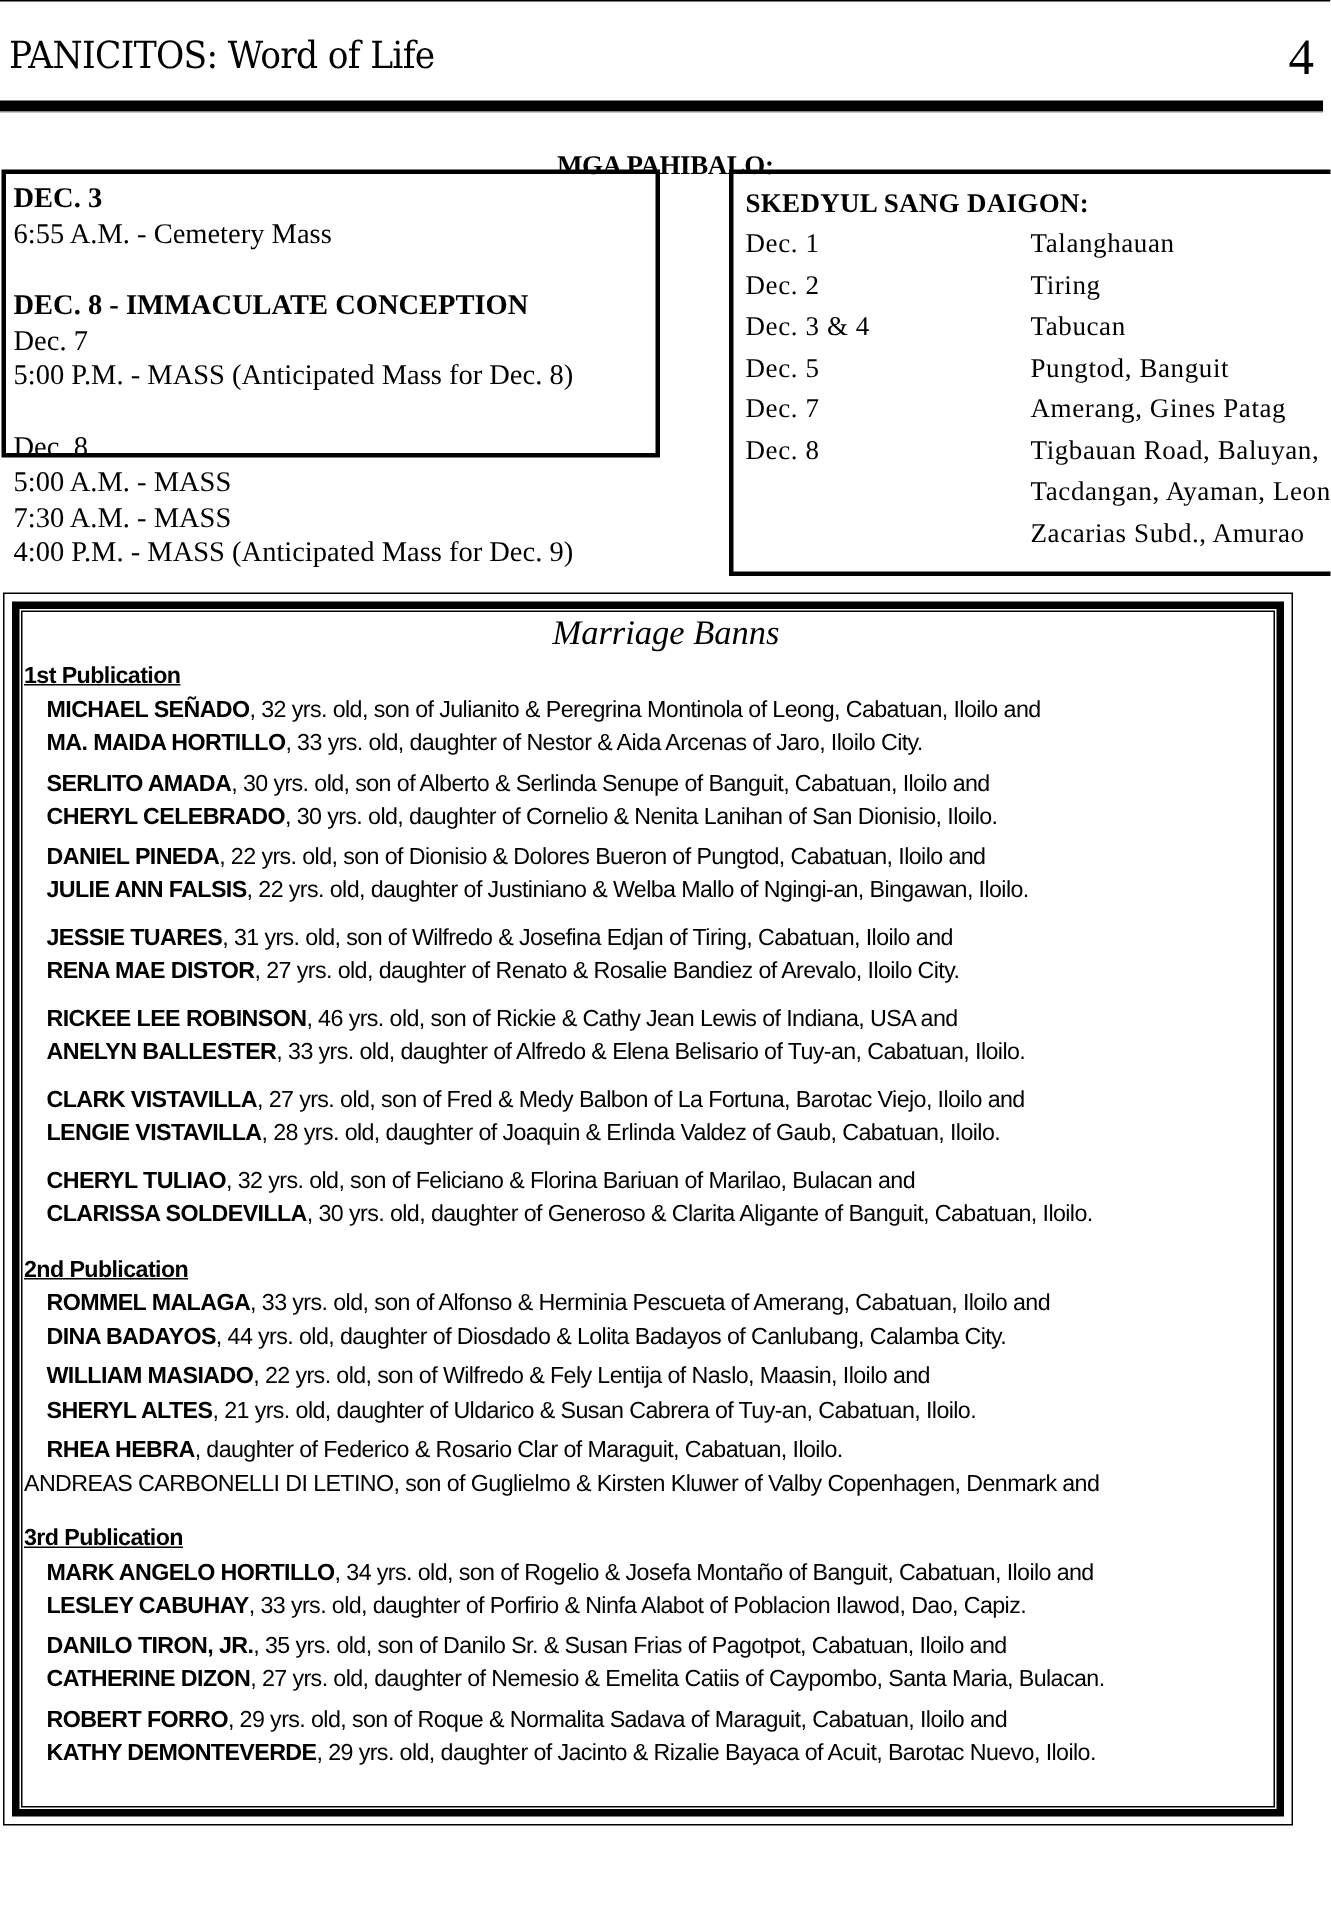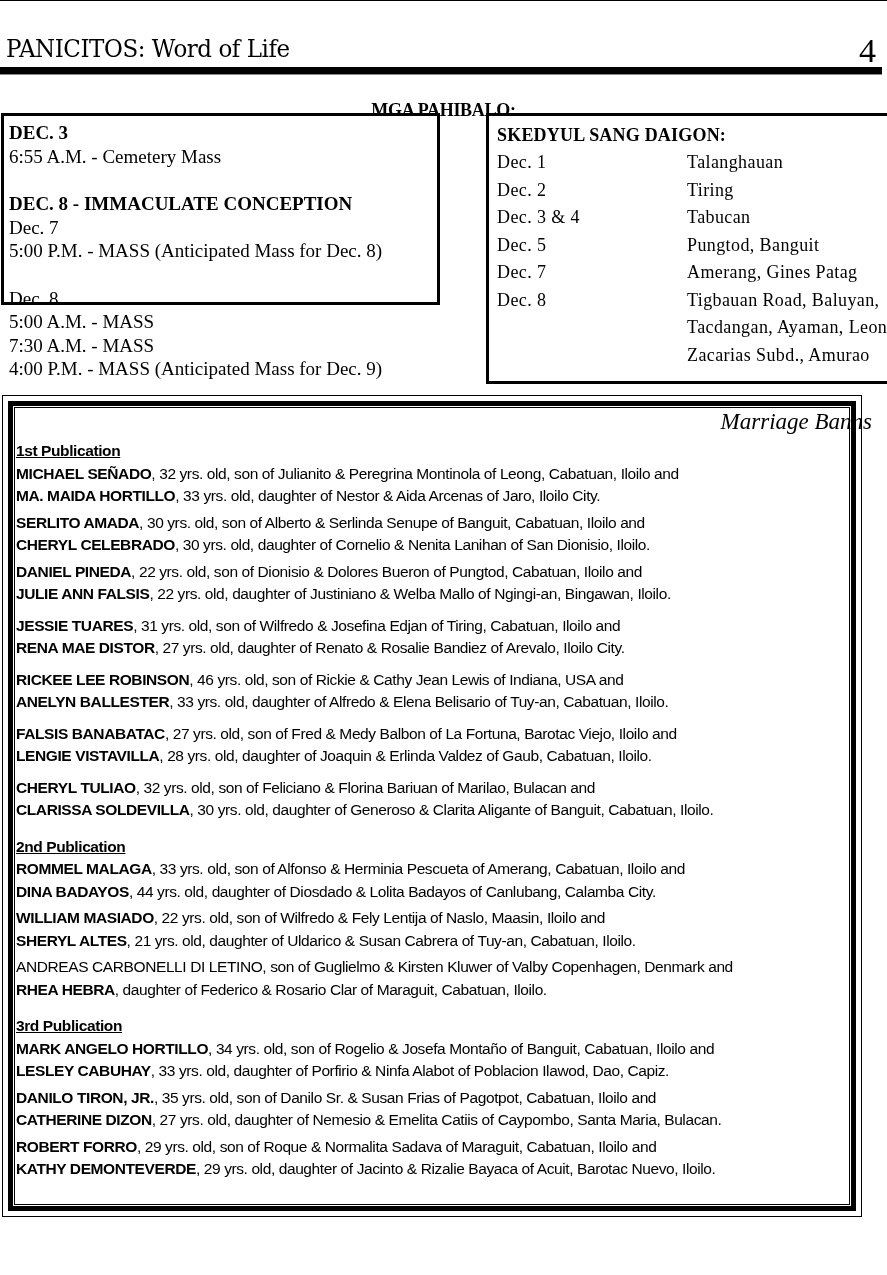--- a/index.html
+++ b/index.html
@@ -1,18 +1,18 @@
 <!DOCTYPE html>
 <html><head>
 <meta charset="utf-8">
 <style>
   html, body { margin: 0; padding: 0; background: #ffffff; }
   body { width: 887px; height: 1275px; position: relative; overflow: hidden; color: #000; }
   .topline { position: absolute; left: 0; top: 0; width: 887px; height: 1px; background: #000; }
-  .masthead { position: absolute; left: 6px; top: 34px; width: 872px; height: 36px; }
+  .masthead { position: absolute; left: 6px; top: 22px; width: 872px; height: 36px; }
   .masthead .title { position: absolute; left: 0; top: 0; font-family: "DejaVu Serif", serif; font-size: 25px; letter-spacing: -0.5px; transform: scaleX(0.92); transform-origin: left; }
   .masthead .pageno { position: absolute; right: 2px; top: -2px; font-family: "Liberation Serif", serif; font-size: 34px; }
   .mastrule { position: absolute; left: 0; top: 67px; width: 882px; height: 7px; background: #000; }
   .mastrule2 { position: absolute; left: 0; top: 74px; width: 882px; height: 1px; background: #888; }
   .section-title { position: absolute; left: 0; width: 887px; top: 100px; text-align: center; font-family: "Liberation Serif", serif; font-weight: bold; font-size: 18px; letter-spacing: -0.3px; }
 
   .box { position: absolute; border: 3px solid #000; box-sizing: border-box; }
   .box-left { left: 1px; top: 113px; width: 439px; height: 192px; padding: 5px 5px; font-family: "Liberation Serif", serif; font-size: 19px; line-height: 23.5px; }
   .box-left .b { font-weight: bold; }
   .box-left .gap { height: 24px; }
@@ -20,25 +20,25 @@
   .box-right .head { font-weight: bold; font-size: 18px; line-height: 27px; letter-spacing: 0.2px; }
   .sched-row { display: flex; line-height: 27.5px; letter-spacing: 0.4px; gap: 40px; }
   .sched-row .d { width: 150px; flex: none; }
   .sched-row .p { flex: 1; }
 
   .frame { position: absolute; left: 2px; top: 395px; width: 860px; height: 822px; }
   .frame .outer { position: absolute; left: 0; top: 0; right: 0; bottom: 0; border: 1px solid #000; }
   .frame .inner { position: absolute; left: 6px; top: 6px; right: 6px; bottom: 6px; border-left: 5px solid #000; border-top: 5px solid #000; border-right: 5px solid #000; border-bottom: 5px solid #000; }
   .frame .inner2 { position: absolute; left: 12px; top: 12px; right: 12px; bottom: 12px; border: 1px solid #000; }
   .banns { position: absolute; left: 16px; top: 408px; width: 856px; font-family: "Liberation Sans", sans-serif; font-size: 15.5px; line-height: 22.5px; letter-spacing: -0.4px; }
-  .banns-title { text-align: right; font-family: "Liberation Serif", serif; font-style: italic; font-size: 23px; line-height: 28px; margin-bottom: 4px; letter-spacing: 0; }
+  .banns-title { text-align: center; font-family: "Liberation Serif", serif; font-style: italic; font-size: 23px; line-height: 28px; margin-bottom: 4px; letter-spacing: 0; }
   .pub-head { font-weight: bold; text-decoration: underline; }
   .entry { margin-bottom: 4px; }
   .entry.wide { margin-bottom: 9px; }
-  .entry .nm { font-weight: bold; }
+  .entry .nm { font-weight: bold; padding-left: 15px; }
   .pub { margin-bottom: 14px; }
 </style>
 </head>
 <body>
 
 <div class="topline"></div>
 
 <div class="masthead">
   <span class="title">PANICITOS: Word of Life</span>
   <span class="pageno">4</span>
@@ -125,41 +125,41 @@
         </div>
         <div class="entry wide">
           <div><span class="nm">JESSIE TUARES</span><span>, 31 yrs. old, son of Wilfredo &amp; Josefina Edjan of Tiring, Cabatuan, Iloilo and</span></div>
           <div><span class="nm">RENA MAE DISTOR</span><span>,  27 yrs. old, daughter of Renato &amp; Rosalie Bandiez of Arevalo, Iloilo City.</span></div>
         </div>
         <div class="entry wide">
           <div><span class="nm">RICKEE LEE ROBINSON</span><span>, 46 yrs. old, son of Rickie &amp; Cathy Jean Lewis of Indiana, USA and</span></div>
           <div><span class="nm">ANELYN BALLESTER</span><span>,  33 yrs. old, daughter of Alfredo &amp; Elena Belisario of Tuy-an, Cabatuan, Iloilo.</span></div>
         </div>
         <div class="entry wide">
-          <div><span class="nm">FALSIS BANABATAC</span><span>, 27 yrs. old, son of Fred &amp; Medy Balbon of La Fortuna, Barotac Viejo, Iloilo and</span></div>
+          <div><span class="nm">CLARK VISTAVILLA</span><span>, 27 yrs. old, son of Fred &amp; Medy Balbon of La Fortuna, Barotac Viejo, Iloilo and</span></div>
           <div><span class="nm">LENGIE VISTAVILLA</span><span>,  28 yrs. old, daughter of Joaquin &amp; Erlinda Valdez of Gaub, Cabatuan, Iloilo.</span></div>
         </div>
         <div class="entry wide">
           <div><span class="nm">CHERYL TULIAO</span><span>, 32 yrs. old, son of Feliciano &amp; Florina Bariuan of Marilao, Bulacan and</span></div>
           <div><span class="nm">CLARISSA SOLDEVILLA</span><span>,  30 yrs. old, daughter of Generoso &amp; Clarita Aligante of Banguit, Cabatuan, Iloilo.</span></div>
         </div>
       </div>
       <div class="pub">
         <div class="pub-head">2nd Publication</div>
         <div class="entry">
           <div><span class="nm">ROMMEL MALAGA</span><span>, 33 yrs. old, son of Alfonso &amp; Herminia Pescueta of Amerang, Cabatuan, Iloilo and</span></div>
           <div><span class="nm">DINA BADAYOS</span><span>, 44 yrs. old, daughter of Diosdado &amp; Lolita Badayos of Canlubang, Calamba City.</span></div>
         </div>
         <div class="entry">
           <div><span class="nm">WILLIAM MASIADO</span><span>, 22 yrs. old, son of Wilfredo &amp; Fely Lentija of Naslo, Maasin, Iloilo and</span></div>
           <div><span class="nm">SHERYL ALTES</span><span>, 21 yrs. old, daughter of Uldarico &amp; Susan Cabrera of Tuy-an, Cabatuan, Iloilo.</span></div>
         </div>
         <div class="entry wide">
+          <div><span class="nm">RHEA HEBRA</span><span>,  daughter of Federico &amp; Rosario Clar of Maraguit, Cabatuan, Iloilo.</span></div>
           <div><span>ANDREAS  CARBONELLI DI LETINO, son of Guglielmo &amp; Kirsten Kluwer of Valby Copenhagen, Denmark and</span></div>
-          <div><span class="nm">RHEA HEBRA</span><span>,  daughter of Federico &amp; Rosario Clar of Maraguit, Cabatuan, Iloilo.</span></div>
         </div>
       </div>
       <div class="pub">
         <div class="pub-head">3rd Publication</div>
         <div class="entry">
           <div><span class="nm">MARK ANGELO HORTILLO</span><span>, 34 yrs. old, son of Rogelio &amp; Josefa Montaño of Banguit, Cabatuan, Iloilo and</span></div>
           <div><span class="nm">LESLEY CABUHAY</span><span>, 33 yrs. old, daughter of Porfirio &amp; Ninfa Alabot of Poblacion Ilawod, Dao, Capiz.</span></div>
         </div>
         <div class="entry">
           <div><span class="nm">DANILO TIRON, JR.</span><span>, 35 yrs. old, son of Danilo Sr. &amp; Susan Frias of Pagotpot, Cabatuan, Iloilo and</span></div>

